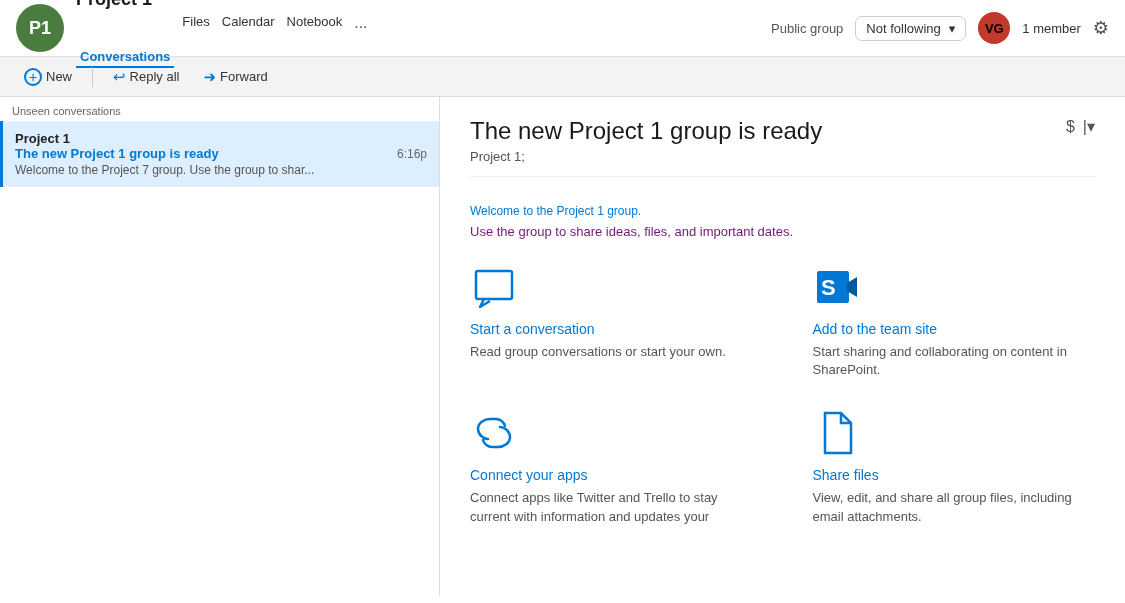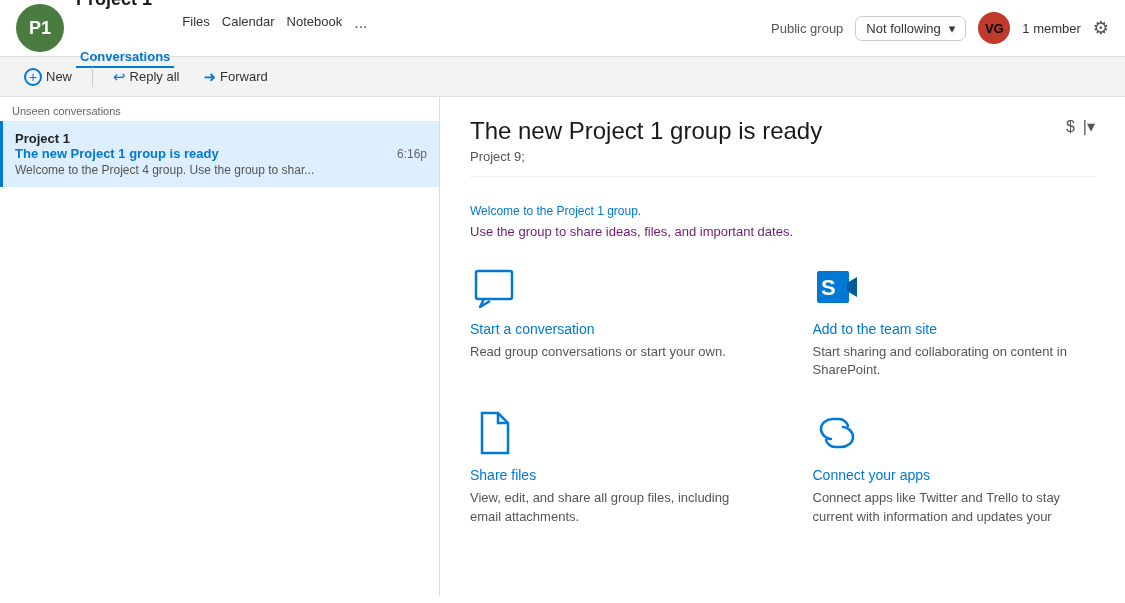--- a/index.html
+++ b/index.html
@@ -107,33 +107,33 @@
 <div class="main-layout">
 
   <div class="sidebar">
     <div class="unseen-label">Unseen conversations</div>
     <div class="conversation-item active">
       <div class="conv-project">Project 1</div>
       <div class="conv-subject">
         <span class="conv-subject-text">The new Project 1 group is ready</span>
         <span class="conv-time">6:16p</span>
       </div>
-      <div class="conv-preview">Welcome to the Project 4 group. Use the group to shar...</div>
+      <div class="conv-preview">Welcome to the Project 7 group. Use the group to shar...</div>
     </div>
   </div>
 
   <div class="content">
     <div class="email-title">
       <span>The new Project 1 group is ready</span>
       <div class="email-actions">
         <span style="color:#555; font-size:16px; cursor:pointer;">$</span>
         <span style="color:#555; font-size:16px; cursor:pointer;">|▾</span>
       </div>
     </div>
-    <div class="email-meta">Project 9;</div>
+    <div class="email-meta">Project 1;</div>
     <div class="email-heading">Welcome to the Project 1 group.</div>
     <div class="email-subtext">Use the group to share ideas, files, and important dates.</div>
 
     <div class="features-grid">
 
       <div class="feature-item">
         <svg class="feature-icon" viewBox="0 0 48 48" fill="none" xmlns="http://www.w3.org/2000/svg">
           <rect x="6" y="8" width="36" height="28" rx="2" stroke="#0078d4" stroke-width="2.5" fill="none"></rect>
           <polyline points="14,36 10,44 20,38" stroke="#0078d4" stroke-width="2.5" fill="none" stroke-linejoin="round"></polyline>
         </svg>
@@ -146,32 +146,32 @@
           <rect x="4" y="8" width="32" height="32" rx="2" fill="#0078d4"></rect>
           <text x="8" y="32" font-size="22" font-weight="bold" fill="white" font-family="Arial">S</text>
           <polygon points="34,20 44,14 44,34 34,28" fill="#005a9e"></polygon>
         </svg>
         <a class="feature-link">Add to the team site</a>
         <span class="feature-desc">Start sharing and collaborating on content in SharePoint.</span>
       </div>
 
       <div class="feature-item">
         <svg class="feature-icon" viewBox="0 0 48 48" fill="none" xmlns="http://www.w3.org/2000/svg">
+          <path d="M18 30 C14 30 8 26 8 20 C8 14 14 10 20 10 L26 10 C30 10 34 13 35 17" stroke="#0078d4" stroke-width="2.5" fill="none" stroke-linecap="round"></path>
+          <path d="M30 18 C34 18 40 22 40 28 C40 34 34 38 28 38 L22 38 C18 38 14 35 13 31" stroke="#0078d4" stroke-width="2.5" fill="none" stroke-linecap="round"></path>
+        </svg>
+        <a class="feature-link">Connect your apps</a>
+        <span class="feature-desc">Connect apps like Twitter and Trello to stay current with information and updates your</span>
+      </div>
+
+      <div class="feature-item">
+        <svg class="feature-icon" viewBox="0 0 48 48" fill="none" xmlns="http://www.w3.org/2000/svg">
           <path d="M12 4 H28 L38 14 V44 H12 Z" stroke="#0078d4" stroke-width="2.5" fill="none"></path>
           <polyline points="28,4 28,14 38,14" stroke="#0078d4" stroke-width="2.5" fill="none"></polyline>
         </svg>
         <a class="feature-link">Share files</a>
         <span class="feature-desc">View, edit, and share all group files, including email attachments.</span>
-      </div>
-
-      <div class="feature-item">
-        <svg class="feature-icon" viewBox="0 0 48 48" fill="none" xmlns="http://www.w3.org/2000/svg">
-          <path d="M18 30 C14 30 8 26 8 20 C8 14 14 10 20 10 L26 10 C30 10 34 13 35 17" stroke="#0078d4" stroke-width="2.5" fill="none" stroke-linecap="round"></path>
-          <path d="M30 18 C34 18 40 22 40 28 C40 34 34 38 28 38 L22 38 C18 38 14 35 13 31" stroke="#0078d4" stroke-width="2.5" fill="none" stroke-linecap="round"></path>
-        </svg>
-        <a class="feature-link">Connect your apps</a>
-        <span class="feature-desc">Connect apps like Twitter and Trello to stay current with information and updates your</span>
       </div>
 
     </div>
   </div>
 
 </div>
 
 </body></html>

